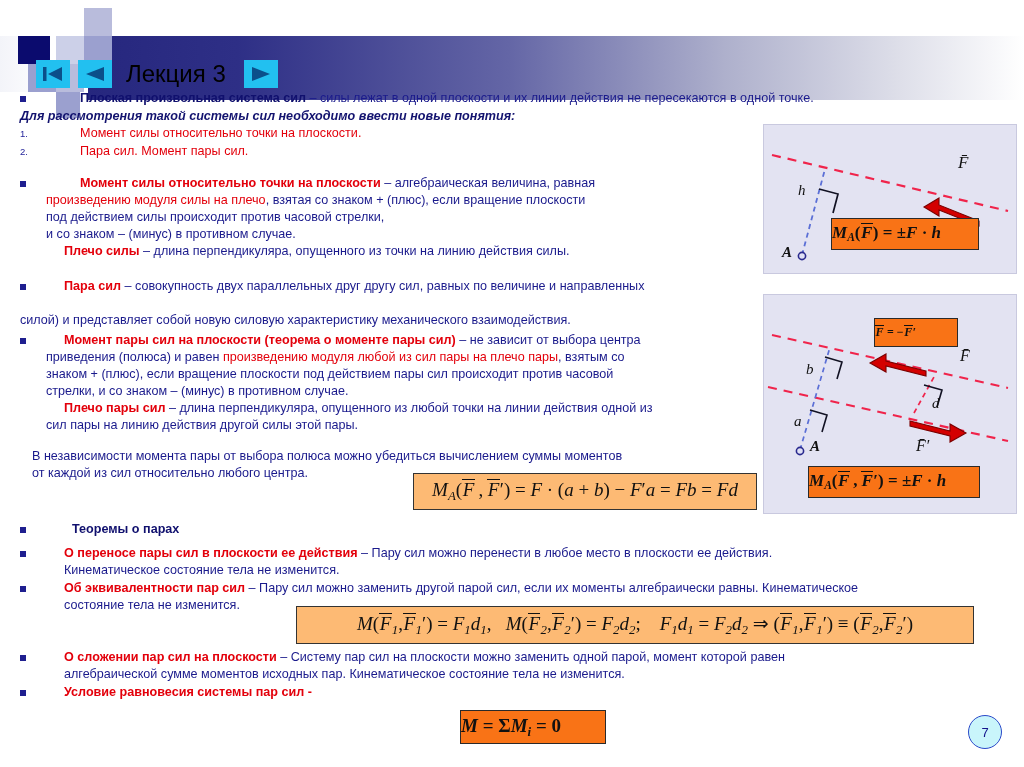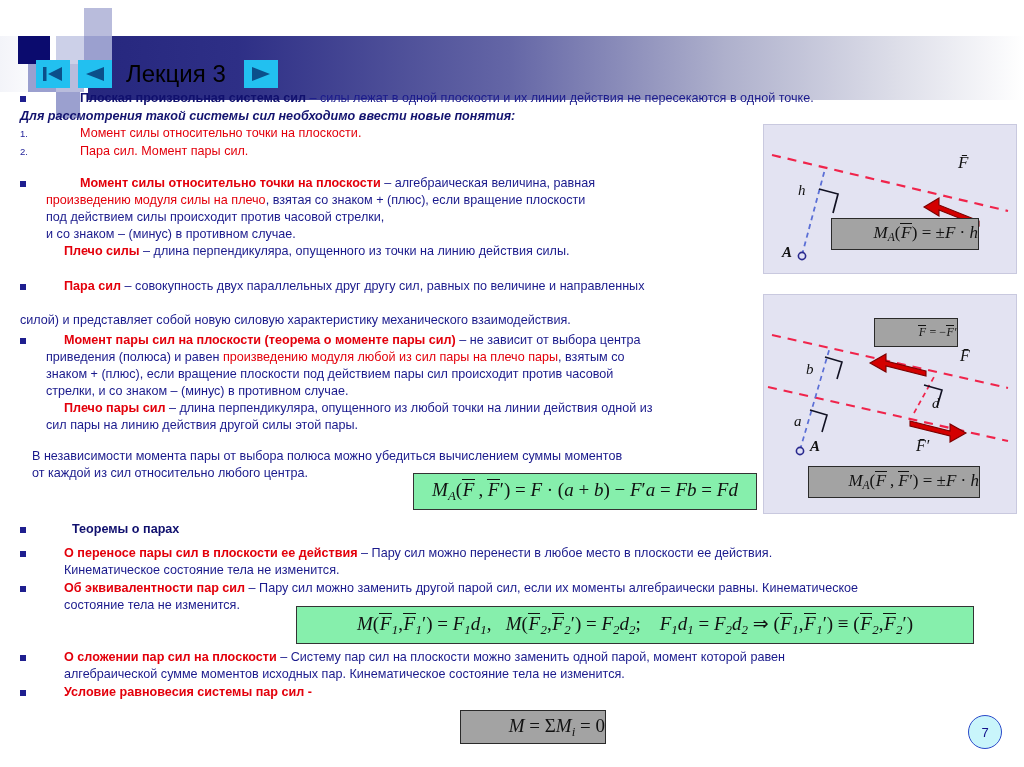--- a/index.html
+++ b/index.html
@@ -43,28 +43,28 @@
   .bullet{position:absolute;width:6px;height:6px;background:#1f1f8f;}
   .num{position:absolute;color:#24249a;font-size:9.5px;}
   .red{color:#e3000b;}
   .redb{color:#e3000b;font-weight:bold;}
   .blk{color:#10106e;}
   .bold{font-weight:bold;}
   .ital{font-style:italic;font-weight:bold;color:#13136f;}
 
   
   .fbox{
-    position:absolute;border:1.4px solid #333333;background:#86efac;
+    position:absolute;border:1.4px solid #333333;background:#fdba74;
     font-family:"Liberation Serif", serif;color:#111111;
     display:flex;align-items:center;justify-content:center;white-space:nowrap;text-align:center;
   }
   .fbox-yellow{
-    position:absolute;border:1.6px solid #2a2a2a;background:#a3a3a3;
+    position:absolute;border:1.6px solid #2a2a2a;background:#f97316;
     font-family:"Liberation Serif", serif;color:#111111;
-    display:flex;align-items:center;justify-content:flex-end;white-space:nowrap;
+    display:flex;align-items:center;justify-content:flex-start;white-space:nowrap;font-weight:bold;
   }
   .mi{font-style:italic;font-family:"Liberation Serif",serif;}
   .sub{font-size:.68em;vertical-align:-0.28em;font-style:italic;}
   .ovl{display:inline-block;border-top:1.3px solid #111;line-height:1;padding:0 0.5px;}
 
   
   .panel{position:absolute;background:#e3e3f2;border:1px solid #c9c9df;}
   .panel svg{display:block;}
   .lbl{position:absolute;font-family:"Liberation Serif",serif;font-style:italic;color:#111;}
 

